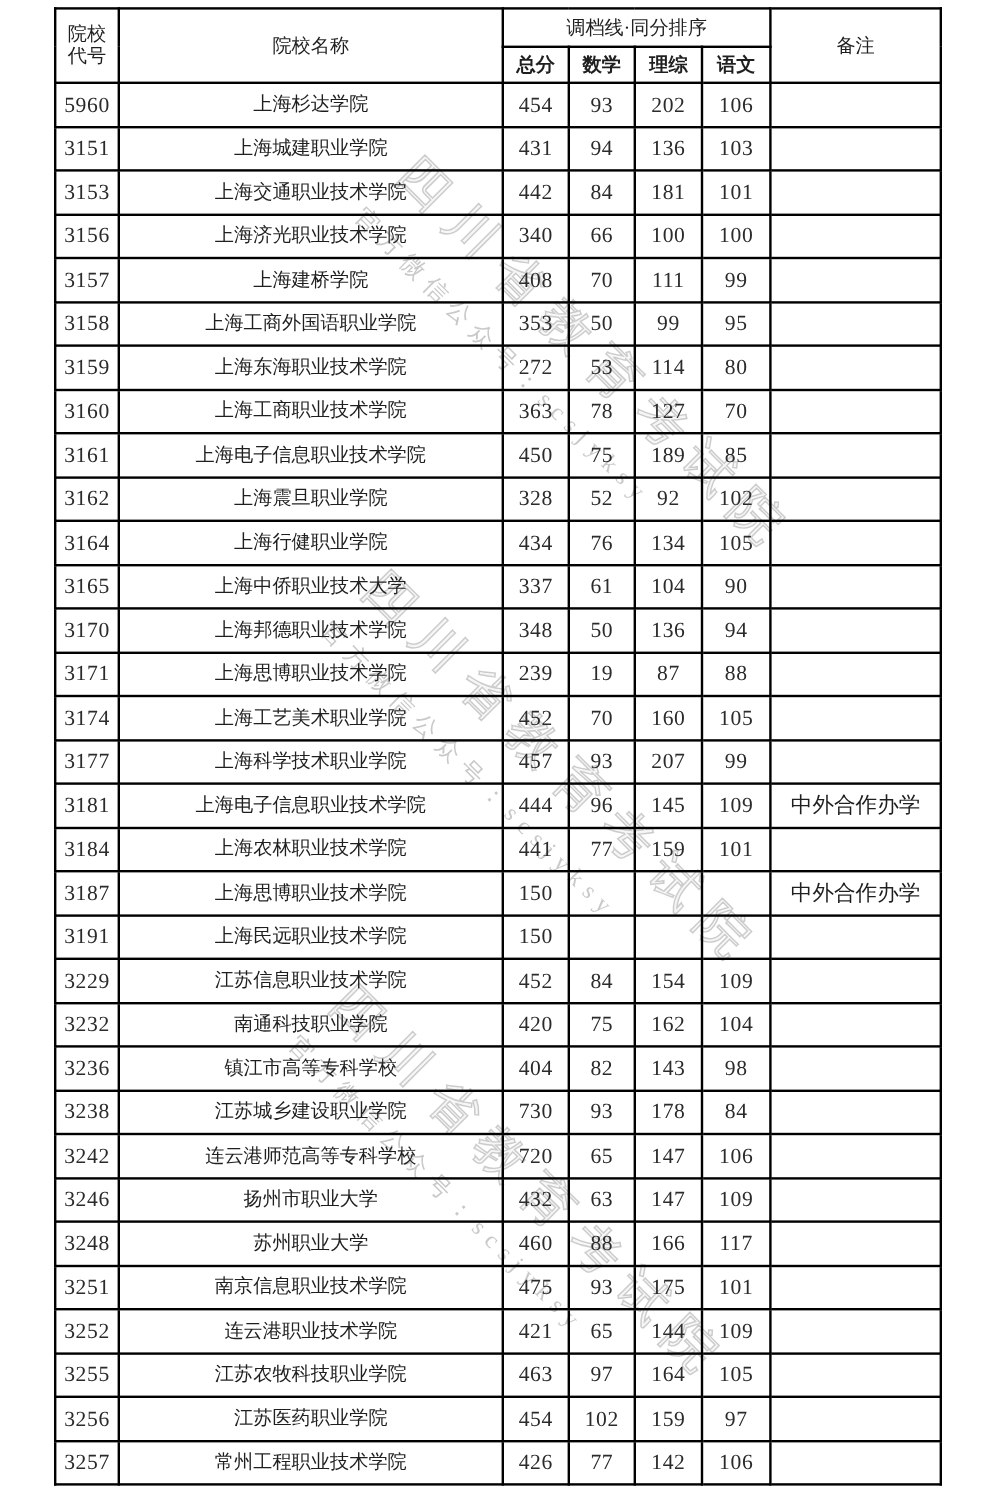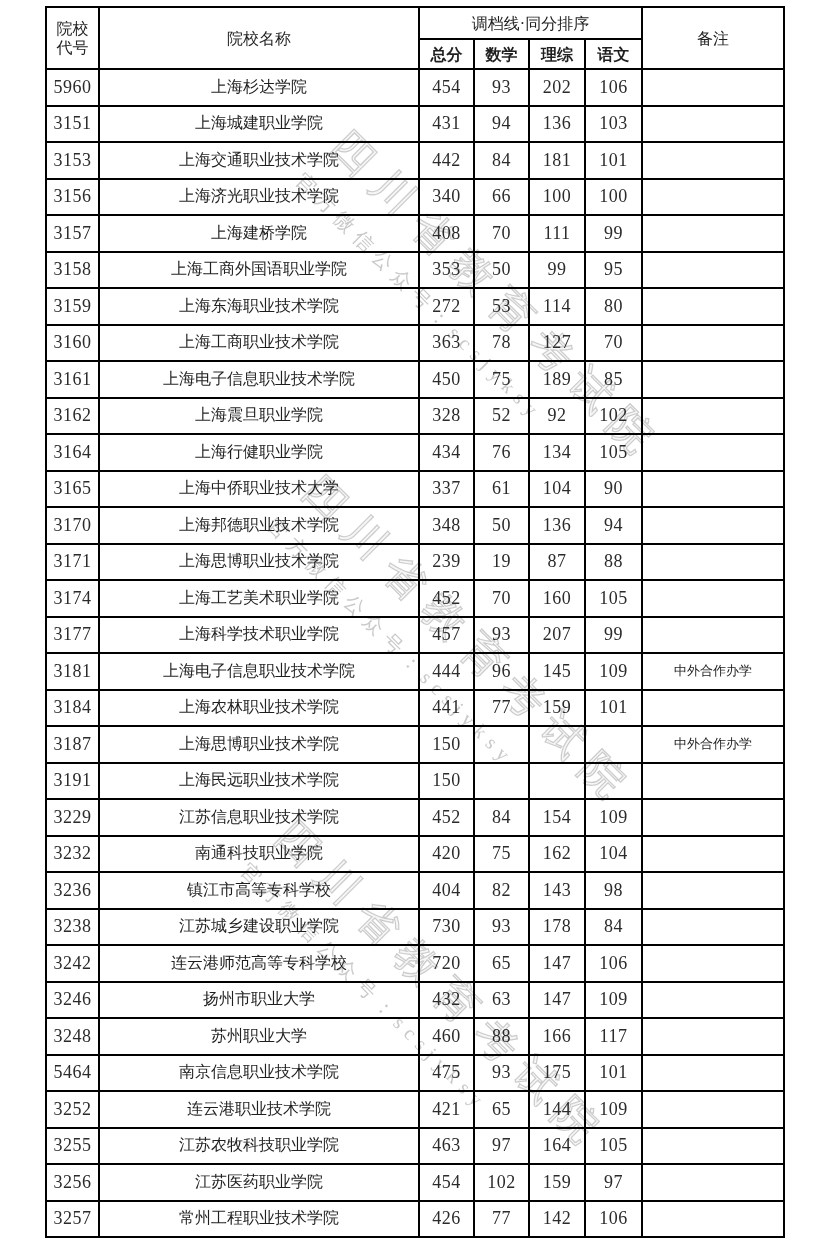--- a/index.html
+++ b/index.html
@@ -74,21 +74,21 @@
   .score-table thead tr.h2 th { height: 28px; font-weight: bold; }
   .score-table tbody td {
     height: 34.5px;
     font-size: 16px;
   }
   .score-table tbody td.num {
     font-size: 18px;
     letter-spacing: 0.5px;
     color: #2b2b2b;
   }
-  .score-table tbody td.remark-cell { font-size: 13px; border-radius: 10px; }
+  .score-table tbody td.remark-cell { font-size: 18px; border-radius: 10px; }
 
   
   .footer {
     position: absolute;
     left: 0;
     top: 1216px;
     width: 100%;
     z-index: 3;
     text-align: center;
     font-size: 15px;
@@ -406,21 +406,21 @@
     <td class="num">3248</td>
     <td>苏州职业大学</td>
     <td class="num">460</td>
     <td class="num">88</td>
     <td class="num">166</td>
     <td class="num">117</td>
     <td class="remark-cell"></td>
   </tr>
 
   <tr>
-    <td class="num">5464</td>
+    <td class="num">3251</td>
     <td>南京信息职业技术学院</td>
     <td class="num">475</td>
     <td class="num">93</td>
     <td class="num">175</td>
     <td class="num">101</td>
     <td class="remark-cell"></td>
   </tr>
 
   <tr>
     <td class="num">3252</td>

